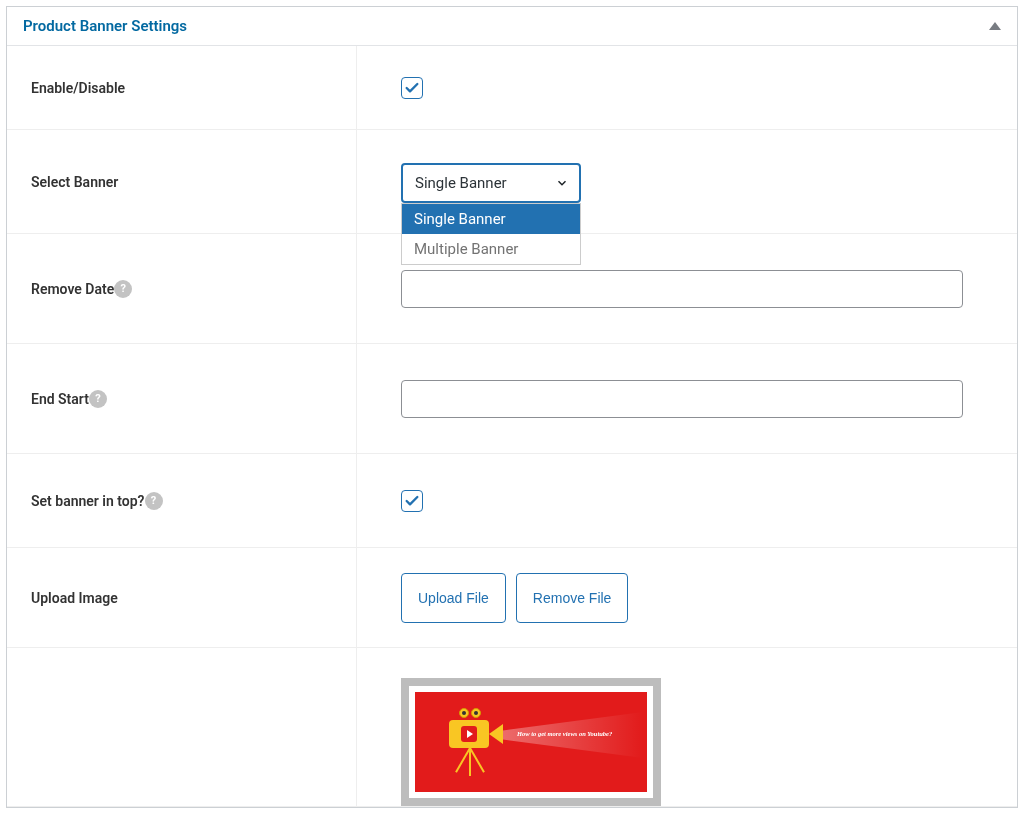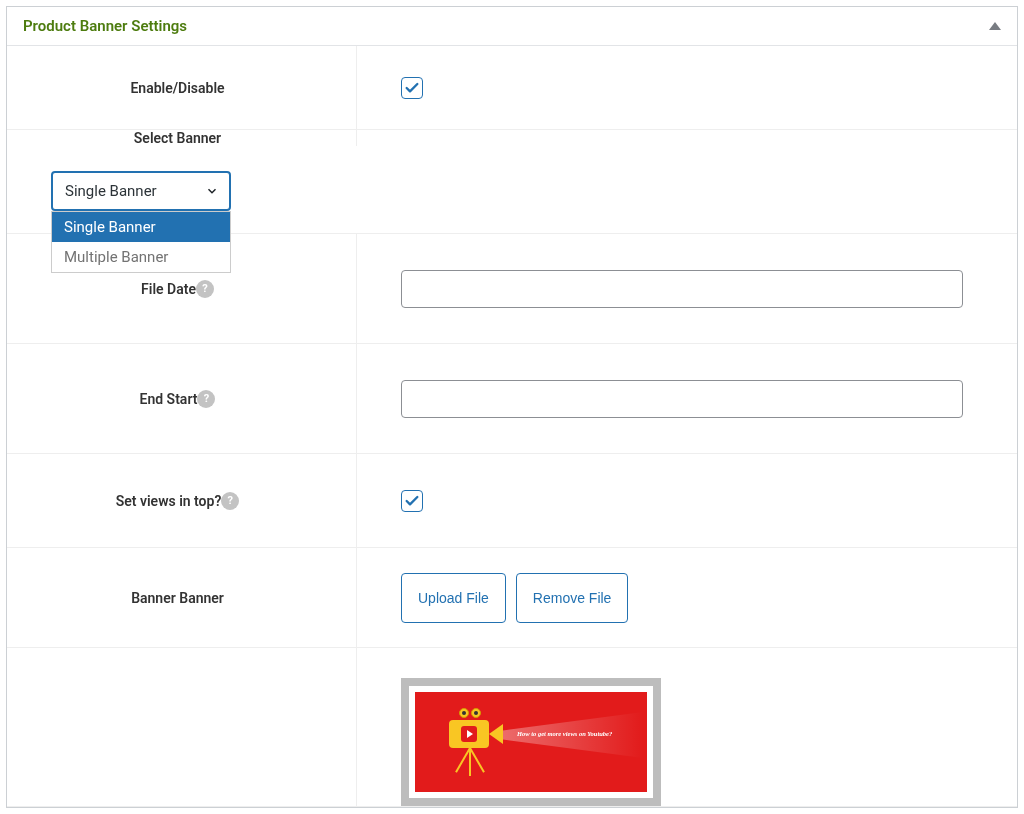--- a/index.html
+++ b/index.html
@@ -21,40 +21,40 @@
     .panel-header {
       display: flex;
       justify-content: space-between;
       align-items: center;
       padding: 10px 16px;
       border-bottom: 1px solid #e2e4e7;
     }
     .panel-title {
       font-size: 15px;
       font-weight: 600;
-      color: #4d7c0f;
+      color: #0369a1;
     }
     .collapse-icon {
       width: 0;
       height: 0;
       border-left: 6px solid transparent;
       border-right: 6px solid transparent;
       border-bottom: 8px solid #787c82;
     }
     .form-row {
       display: flex;
       border-bottom: 1px solid #eeeeee;
       min-height: 84px;
     }
     .form-label-cell {
       width: 350px;
       border-right: 1px solid #eeeeee;
       display: flex;
       align-items: center;
-      justify-content: center;
+      justify-content: flex-start;
       padding: 0 32px 0 24px;
     }
     .form-label {
       font-weight: 600;
       font-size: 14px;
       color: #333;
     }
     .help-icon {
       width: 18px;
       height: 18px;
@@ -301,21 +301,21 @@
     </div>
     <div class="form-control-cell">
       <div class="checkbox">
         <svg viewBox="0 0 24 24" fill="none" stroke="#2271b1" stroke-width="3.5" stroke-linecap="round" stroke-linejoin="round">
             <polyline points="4 12 9 17 20 6"></polyline>
           </svg>
       </div>
     </div>
   </div>
 
-  <div class="form-row" style="min-height:104px;flex-direction:column;">
+  <div class="form-row" style="min-height:104px;">
     <div class="form-label-cell">
       <span class="form-label">Select Banner</span>
     </div>
     <div class="form-control-cell" style="align-items:center;padding-top:22px;">
       <div class="select-wrapper">
         <div class="select-box">
           <span>Single Banner</span>
           <svg class="select-chevron" viewBox="0 0 24 24" fill="none" stroke="#1d2327" stroke-width="2.5">
               <polyline points="6 9 12 15 18 9"></polyline>
             </svg>
@@ -323,55 +323,55 @@
         <div class="dropdown">
           <div class="dropdown-item selected">Single Banner</div>
           <div class="dropdown-item">Multiple Banner</div>
         </div>
       </div>
     </div>
   </div>
 
   <div class="form-row" style="min-height:110px;">
     <div class="form-label-cell">
-      <span class="form-label">File Date</span>
+      <span class="form-label">Remove Date</span>
       <span class="help-icon">?</span>
     </div>
     <div class="form-control-cell">
       <input type="text" class="text-input" value="" style="">
     </div>
   </div>
 
   <div class="form-row" style="min-height:110px;">
     <div class="form-label-cell">
       <span class="form-label">End Start</span>
       <span class="help-icon">?</span>
     </div>
     <div class="form-control-cell">
       <input type="text" class="text-input" value="" style="">
     </div>
   </div>
 
   <div class="form-row" style="min-height:94px;">
     <div class="form-label-cell">
-      <span class="form-label">Set views in top?</span>
+      <span class="form-label">Set banner in top?</span>
       <span class="help-icon">?</span>
     </div>
     <div class="form-control-cell">
       <div class="checkbox">
         <svg viewBox="0 0 24 24" fill="none" stroke="#2271b1" stroke-width="3.5" stroke-linecap="round" stroke-linejoin="round">
             <polyline points="4 12 9 17 20 6"></polyline>
           </svg>
       </div>
     </div>
   </div>
 
   <div class="form-row" style="min-height:100px;">
     <div class="form-label-cell">
-      <span class="form-label">Banner Banner</span>
+      <span class="form-label">Upload Image</span>
     </div>
     <div class="form-control-cell">
       <div class="button-group">
         <button class="btn">Upload File</button>
         <button class="btn">Remove File</button>
       </div>
     </div>
   </div>
 
   <div class="preview-row">

